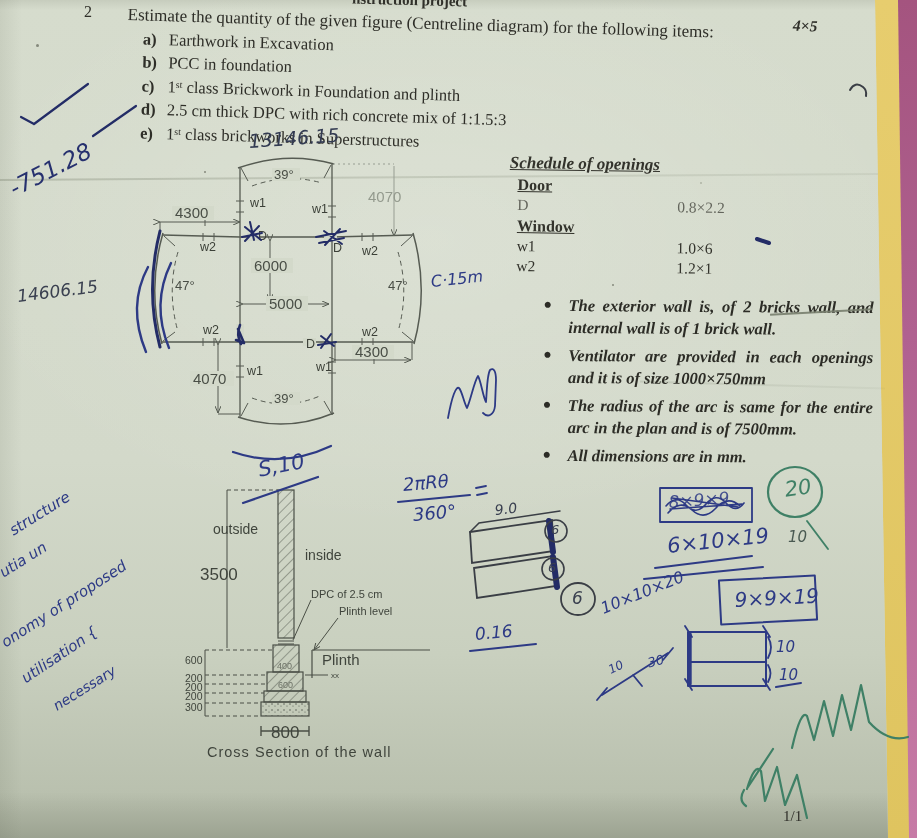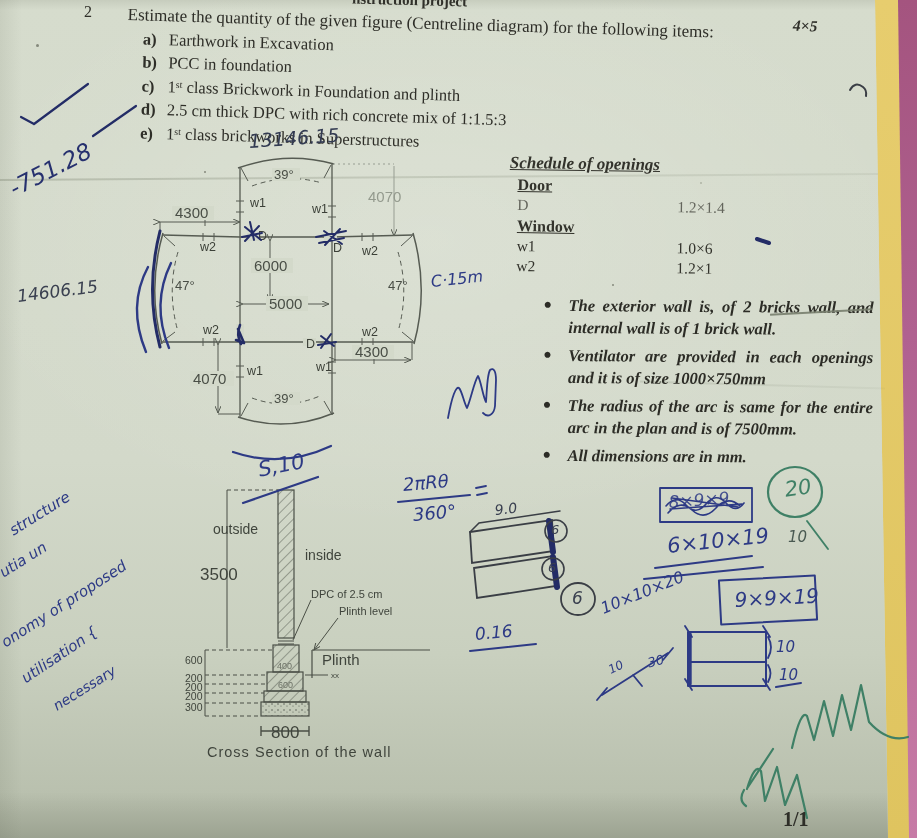--- a/index.html
+++ b/index.html
@@ -35,21 +35,21 @@
   .sched .title{font-weight:bold;font-style:italic;font-size:17px;text-decoration:underline;}
   .sched .hd{font-weight:bold;font-size:16px;text-decoration:underline;margin-top:3px;margin-left:8px;}
   .sched .row{font-size:15.5px;margin-left:8px;margin-top:2px;display:flex;}
   .sched .row .nm{width:160px;}
   .row-faded{opacity:.7;}
   .bullets{position:absolute;left:543px;top:296px;width:330px;transform:rotate(.4deg);color:#2c2c26;}
   .bullet{display:flex;margin-bottom:6px;font-weight:bold;font-style:italic;font-size:16.5px;line-height:1.33;}
   .bullet .dot{width:25px;flex:none;font-size:14px;padding-top:1px;}
   .bullet .tx{text-align:justify;}
   .u-pencil{position:absolute;height:2px;background:rgba(120,126,110,.9);}
-  .footer{position:absolute;left:783px;top:808px;font-weight:bold;font-size:20px;color:#2e2e28;}
+  .footer{position:absolute;left:783px;top:808px;font-weight:normal;font-size:15px;color:#2e2e28;}
   svg{position:absolute;overflow:visible;}
   svg text{font-family:"Liberation Sans",sans-serif;}
   .dimtext{fill:#494e46;font-size:15px;}
   .dimgrey{fill:#949a8e;font-size:15px;}
   .lbl{fill:#3c4038;font-size:12.5px;}
   .cs-lbl{fill:#3f443c;}
   .ink{stroke:#2d3a85;fill:none;stroke-linecap:round;stroke-linejoin:round;}
   .ink-d{stroke:#232c66;fill:none;stroke-linecap:round;}
   .grn{stroke:#3f8066;fill:none;stroke-linecap:round;stroke-linejoin:round;}
   .pen{stroke:#3a3e45;fill:none;stroke-linecap:round;}
@@ -80,21 +80,21 @@
     <div class="q-item"><b>c)</b><span>1ˢᵗ class Brickwork in Foundation and plinth</span></div>
     <div class="q-item"><b>d)</b><span>2.5 cm thick DPC with rich concrete mix of 1:1.5:3</span></div>
     <div class="q-item"><b>e)</b><span>1ˢᵗ class brickworks in Superstructures</span></div>
   </div>
 
   <div class="sched">
     <div class="title">Schedule of openings</div>
     <div class="hd">Door</div>
     <div class="row row-faded">
       <span class="nm">D</span>
-        <span>1.2×1.4</span>
+        <span>0.8×2.2</span>
     </div>
     <div class="hd">Window</div>
     <div class="row">
       <span class="nm">w1</span>
         <span>1.0×6</span>
     </div>
     <div class="row">
       <span class="nm">w2</span>
         <span>1.2×1</span>
     </div>

